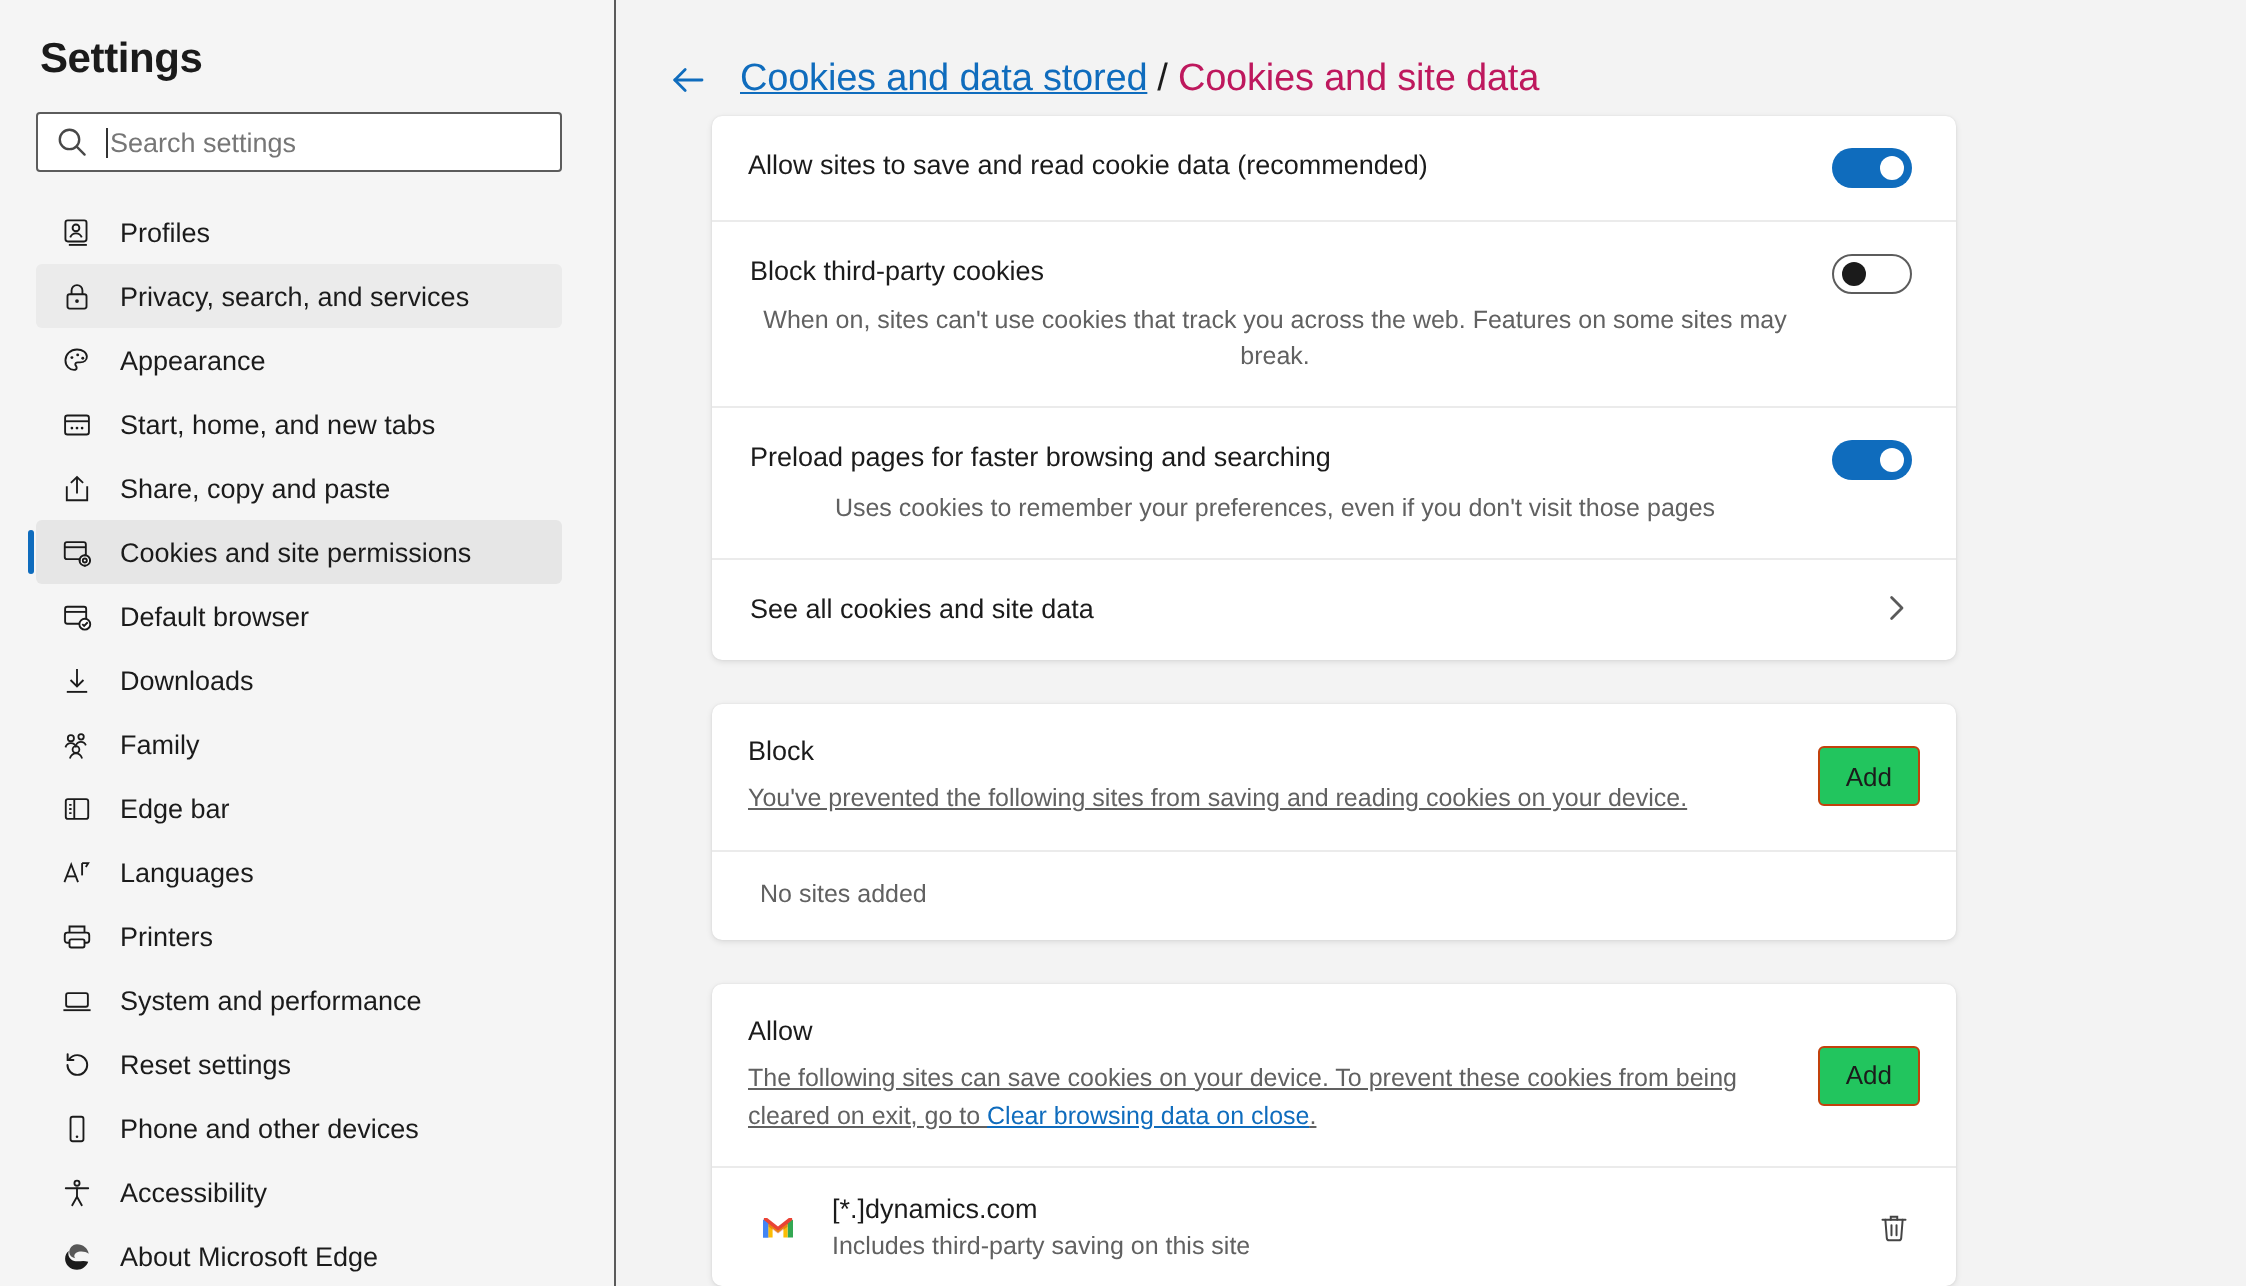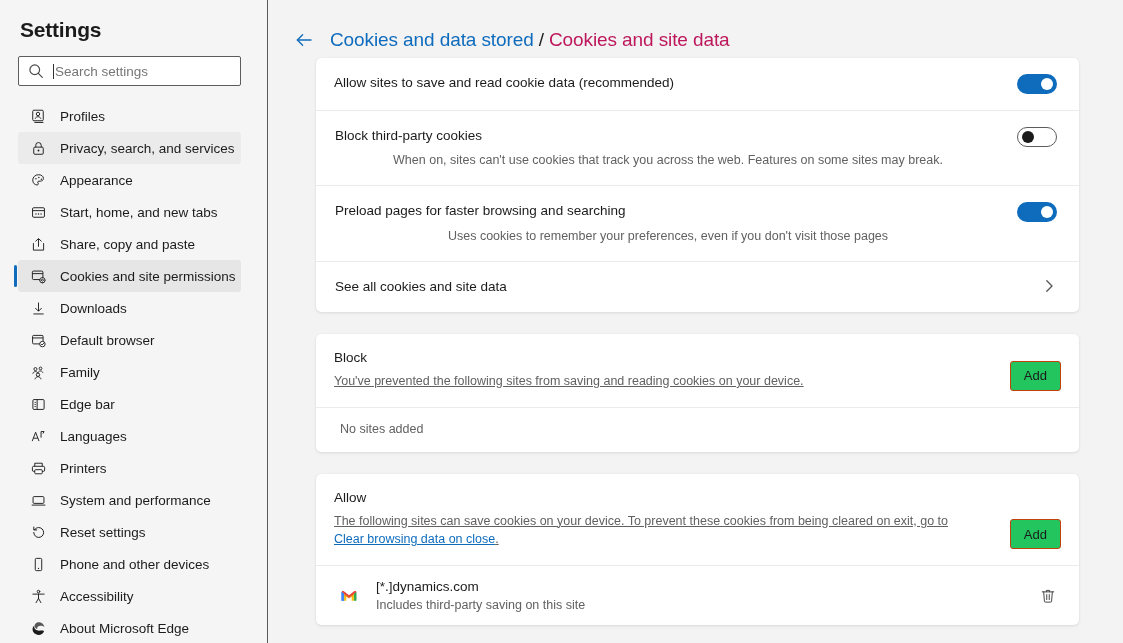--- a/index.html
+++ b/index.html
@@ -6,21 +6,21 @@
   html, body {
     width: 1123px; height: 643px;
     font-family: "Liberation Sans", sans-serif;
     background: #f3f3f3;
     overflow: hidden;
   }
   .app { display: flex; width: 1123px; height: 643px; }
 
   
   .sidebar {
-    width: 268px;
+    width: 308px;
     height: 643px;
     background: #f5f5f5;
     border-right: 1px solid #5a5a5a;
     position: relative;
     overflow: hidden;
   }
   .settings-title {
     font-size: 21px;
     font-weight: 600;
     color: #1b1b1b;
@@ -76,27 +76,28 @@
   .breadcrumb {
     display: flex;
     align-items: center;
     padding: 22px 0 0 26px;
     height: 58px;
   }
   .back-arrow { width: 20px; height: 20px; color: #0f6cbd; margin-right: 16px; cursor: pointer; }
   .bc-link {
     font-size: 19px; color: #0f6cbd; cursor: pointer; font-weight: 400;
     letter-spacing: -0.1px;
+    text-decoration: underline;
   }
   .bc-sep { font-size: 19px; color: #1b1b1b; margin: 0 5px; }
   .bc-current { font-size: 19px; color: #be185d; letter-spacing: -0.1px; }
 
   .card {
     margin: 0 0 0 48px;
-    width: 763px;
+    width: 622px;
     background: #ffffff;
     border-radius: 5px;
     box-shadow: 0 1px 3px rgba(0,0,0,.10), 0 0 1px rgba(0,0,0,.08);
     overflow: hidden;
   }
   .card + .card { margin-top: 22px; }
 
   .row {
     display: flex;
     align-items: flex-start;
@@ -118,21 +119,21 @@
   }
   .toggle.on  { background: #0f6cbd; }
   .toggle.off { background: #ffffff; border: 1px solid #5c5c5c; }
   .knob { position: absolute; top: 50%; transform: translateY(-50%); border-radius: 50%; }
   .toggle.on  .knob { right: 4px; width: 12px; height: 12px; background: #fff; }
   .toggle.off .knob { left: 4px;  width: 12px; height: 12px; background: #1b1b1b; }
 
   .chevron { width: 16px; height: 16px; color: #5a5a5a; }
 
   .section-head {
-    display: flex; align-items: flex-end;
+    display: flex; align-items: center;
     padding: 16px 18px 16px 18px;
     gap: 12px;
   }
   .section-head .row-text { flex: 1; }
   .section-title { font-size: 13.5px; color: #1b1b1b; font-weight: 400; }
   .section-sub { font-size: 12.5px; color: #616161; margin-top: 7px; line-height: 1.5; max-width: 640px; text-decoration: underline; }
   .inline-link { color: #0f6cbd; text-decoration: underline; cursor: pointer; }
   .add-btn {
     min-width: 44px; height: 30px; padding: 0 13px;
     background: #22c55e; border: 1px solid #c2410c; border-radius: 3px;
@@ -238,36 +239,36 @@
           <circle cx="14.6" cy="14.4" r="3.1" fill="#fff"></circle>
             <circle cx="14.6" cy="14.4" r="1.2"></circle>
           <path d="M14.6 10.9v1M14.6 17.9v-1M11.1 14.4h1M18.1 14.4h-1"></path>
         </svg>
         <span class="nav-label">Cookies and site permissions</span>
       </div>
 
       <div class="nav-item">
 
         <svg class="nav-icon" viewBox="0 0 20 20" fill="none" stroke="#1b1b1b" stroke-width="1.1">
-          <path d="M10 3v10"></path>
-            <path d="M6.2 9.4L10 13.2l3.8-3.8"></path>
-            <path d="M4 16.4h12"></path>
-        </svg>
-        <span class="nav-label">Downloads</span>
-      </div>
-
-      <div class="nav-item">
-
-        <svg class="nav-icon" viewBox="0 0 20 20" fill="none" stroke="#1b1b1b" stroke-width="1.1">
           <rect x="3" y="4" width="12.4" height="10" rx="1.3"></rect>
             <path d="M3 7h12.4"></path>
           <circle cx="14.6" cy="14.2" r="3.2" fill="#fff"></circle>
             <path d="M13.1 14.2l1.1 1.1 2.1-2.2"></path>
         </svg>
         <span class="nav-label">Default browser</span>
+      </div>
+
+      <div class="nav-item">
+
+        <svg class="nav-icon" viewBox="0 0 20 20" fill="none" stroke="#1b1b1b" stroke-width="1.1">
+          <path d="M10 3v10"></path>
+            <path d="M6.2 9.4L10 13.2l3.8-3.8"></path>
+            <path d="M4 16.4h12"></path>
+        </svg>
+        <span class="nav-label">Downloads</span>
       </div>
 
       <div class="nav-item">
 
         <svg class="nav-icon" viewBox="0 0 20 20" fill="none" stroke="#1b1b1b" stroke-width="1.05">
           <circle cx="6.4" cy="6" r="1.8"></circle>
             <circle cx="12.4" cy="5.2" r="1.6"></circle>
           <path d="M3.2 11.4c.5-1.6 1.8-2.5 3.2-2.5s2.7.9 3.2 2.5"></path>
           <path d="M9.4 10.2c.5-1.3 1.7-2 2.9-2s2.4.7 2.9 2"></path>
           <circle cx="9.4" cy="12.6" r="2"></circle>

